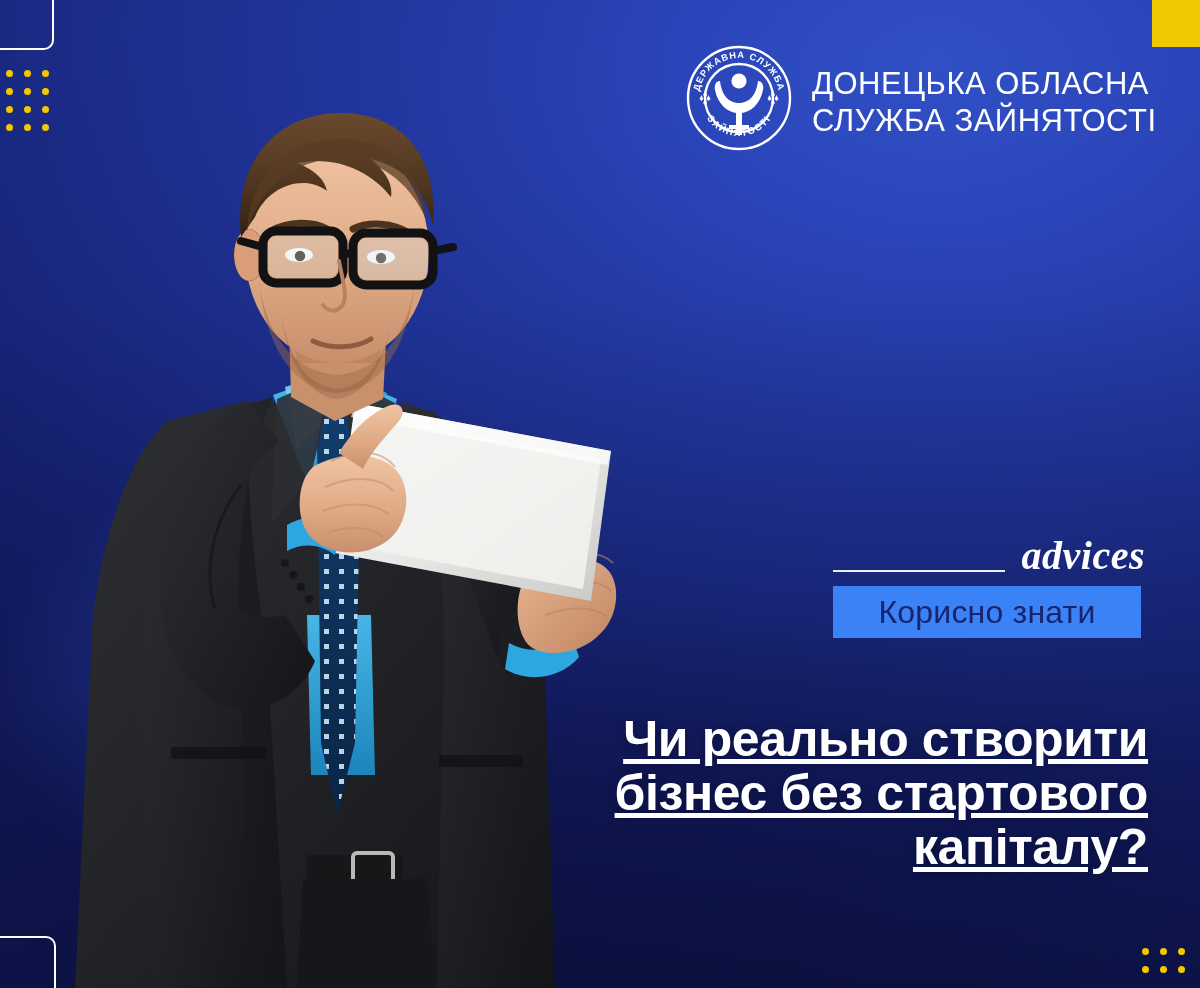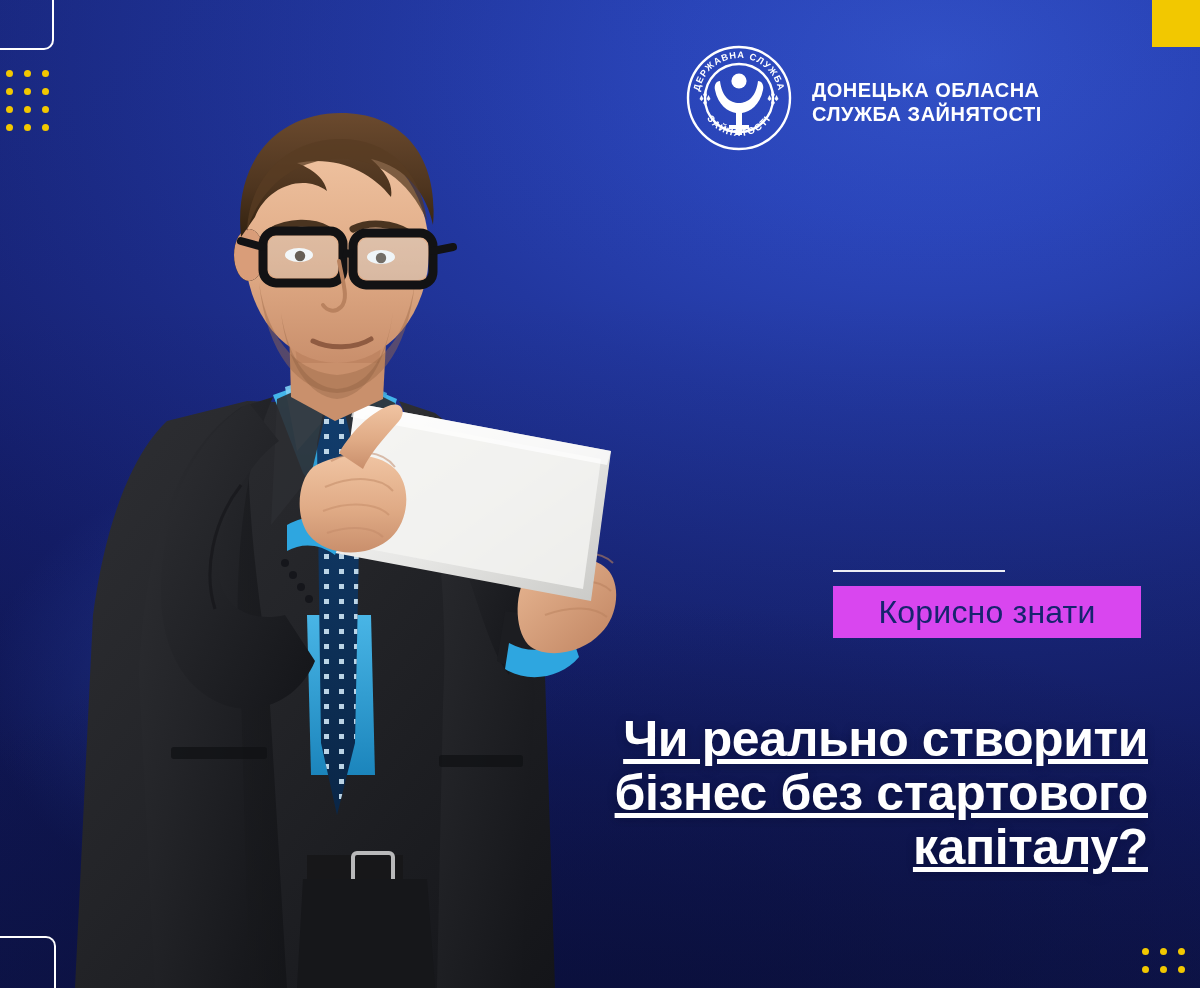--- a/index.html
+++ b/index.html
@@ -74,24 +74,24 @@
   }
 
   
   .header{
     position:absolute; left:686px; top:45px;
     display:flex; align-items:center; gap:20px;
   }
   .emblem{ width:106px; height:106px; flex:none; display:block; }
   .org-name{
     color:#ffffff;
-    font-size:20px;
+    font-size:31px;
     line-height:1.20;
     letter-spacing:.5px;
-    font-weight:700;
+    font-weight:400;
     white-space:pre-line;
     text-transform:uppercase;
     margin-top:8px;
   }
 
   
   .photo{
     position:absolute;
     left:35px; top:55px;
     width:620px; height:933px;
@@ -114,21 +114,21 @@
     font-family:"Liberation Serif", serif;
     font-style:italic;
     font-weight:700;
     font-size:40px;
     letter-spacing:.5px;
     line-height:1;
   }
   .know-box{
     position:absolute; left:833px; top:586px;
     width:308px; height:52px;
-    background:#d946ef;
+    background:#3b82f6;
     display:flex; align-items:center; justify-content:center;
   }
   .know-box span{
     color:#17246e;
     font-size:32px;
     font-weight:400;
     letter-spacing:.2px;
     line-height:1;
   }
 
@@ -362,20 +362,21 @@
         <path d="M17 50 l2-4 2 4 -2 2 z M13.5 54 l2-4 2 4 -2 2 z M20.5 54 l2-4 2 4 -2 2 z M17 58 l2-4 2 4 -2 2 z"></path>
         <path d="M85 50 l2-4 2 4 -2 2 z M81.5 54 l2-4 2 4 -2 2 z M88.5 54 l2-4 2 4 -2 2 z M85 58 l2-4 2 4 -2 2 z"></path>
       </g>
     </svg>
     <div class="org-name">ДОНЕЦЬКА ОБЛАСНА
 СЛУЖБА ЗАЙНЯТОСТІ</div>
   </div>
 
   <div class="advices-row">
     <div class="advices-line"></div>
+    <div class="advices-word">advices</div>
   </div>
 
   <div class="know-box">
     <span>Корисно знати</span>
   </div>
 
   <div class="headline">Чи реально створити
 бізнес без стартового
 капіталу?</div>
 

